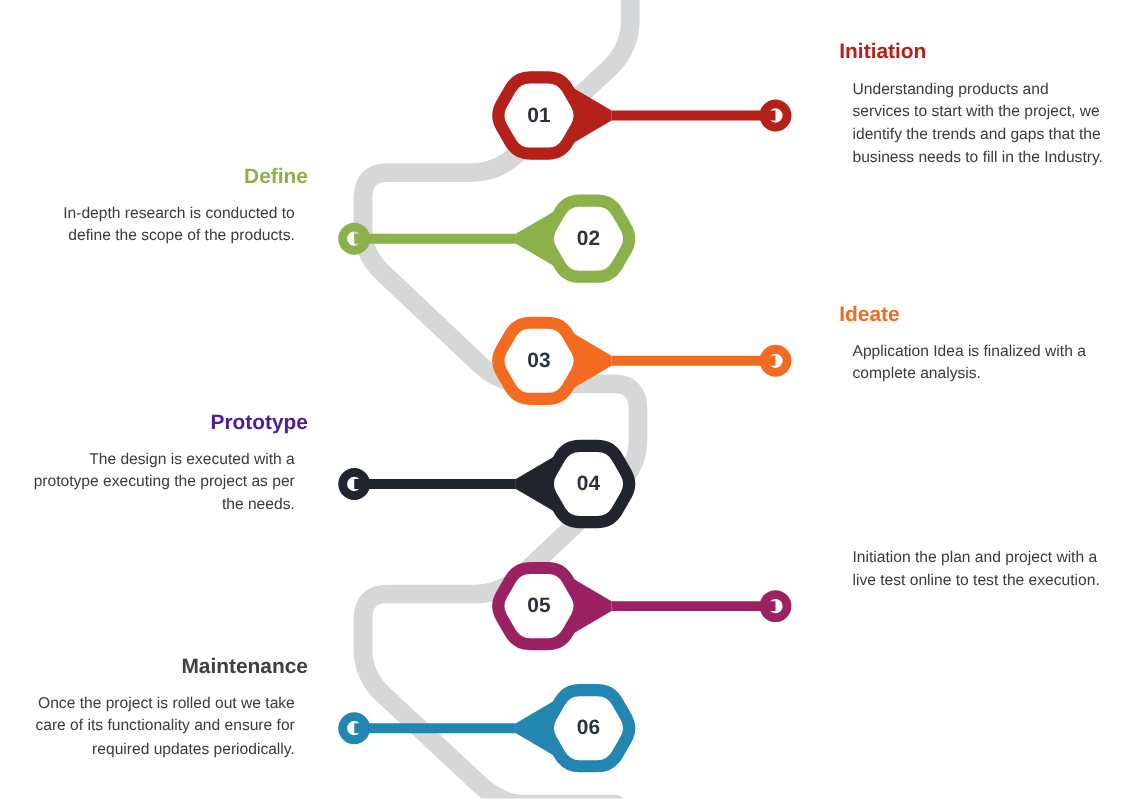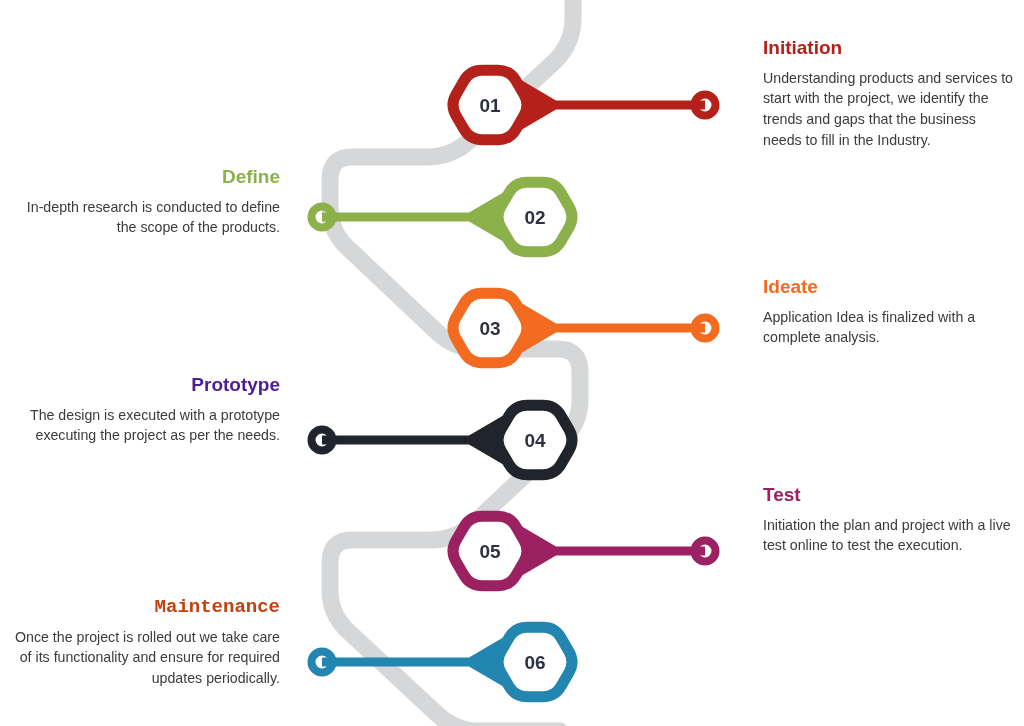--- a/index.html
+++ b/index.html
@@ -11,21 +11,21 @@
     position:relative;
   }
   #stage{position:absolute;inset:0;width:1024px;height:726px;}
   svg.diagram{position:absolute;left:0;top:0;width:1024px;height:726px;}
 
   .txtblock{position:absolute;}
   .txtblock .title{
     font-size:19px;font-weight:bold;margin:0 0 9px 0;line-height:1.1;
   }
   .txtblock .body{
-    font-size:14.2px;color:#3b3b3b;line-height:1.45;margin:0;
+    font-size:14.2px;color:#3b3b3b;line-height:1.45;margin:12px;
   }
   .right-side{text-align:left;left:763px;width:252px;}
   .left-side{text-align:right;left:8px;width:272px;}
 
   .num{
     font-size:19px;font-weight:bold;fill:#2b3240;
     font-family:"Liberation Sans","DejaVu Sans",sans-serif;
   }
 </style>
 </head>
@@ -121,37 +121,36 @@
         </g>
       </g>
   </svg>
 
   <div class="txtblock right-side" style="top:38px;">
     <div class="title" style="color: rgb(180, 32, 26);">Initiation</div>
     <div class="body">Understanding products and services to start with the project, we identify the trends and gaps that the business needs to fill in the Industry.</div>
   </div>
 
   <div class="txtblock left-side" style="top:151px;">
-    <div class="title" style="color: rgb(140, 177, 74); margin-top: 16px;">Define</div>
+    <div class="title" style="color: rgb(140, 177, 74);">Define</div>
     <div class="body">In-depth research is conducted to define the scope of the products.</div>
   </div>
 
   <div class="txtblock right-side" style="top:277px;">
     <div class="title" style="color: rgb(242, 107, 33);">Ideate</div>
     <div class="body">Application Idea is finalized with a complete analysis.</div>
   </div>
 
   <div class="txtblock left-side" style="top:375px;">
     <div class="title" style="color: #4c1d95;">Prototype</div>
     <div class="body">The design is executed with a prototype executing the project as per the needs.</div>
   </div>
 
   <div class="txtblock right-side" style="top:485px;">
-    <div class="title" style="color: rgb(155, 33, 98);">Test</div>
     <div class="body">Initiation the plan and project with a live test online to test the execution.</div>
   </div>
 
   <div class="txtblock left-side" style="top:597px;">
-    <div class="title" style="color: #c2410c; font-family: Liberation Mono, monospace;">Maintenance</div>
+    <div class="title" style="color: #404040;">Maintenance</div>
     <div class="body">Once the project is rolled out we take care of its functionality and ensure for required updates periodically.</div>
   </div>
 
 </div>
 
 </body></html>

